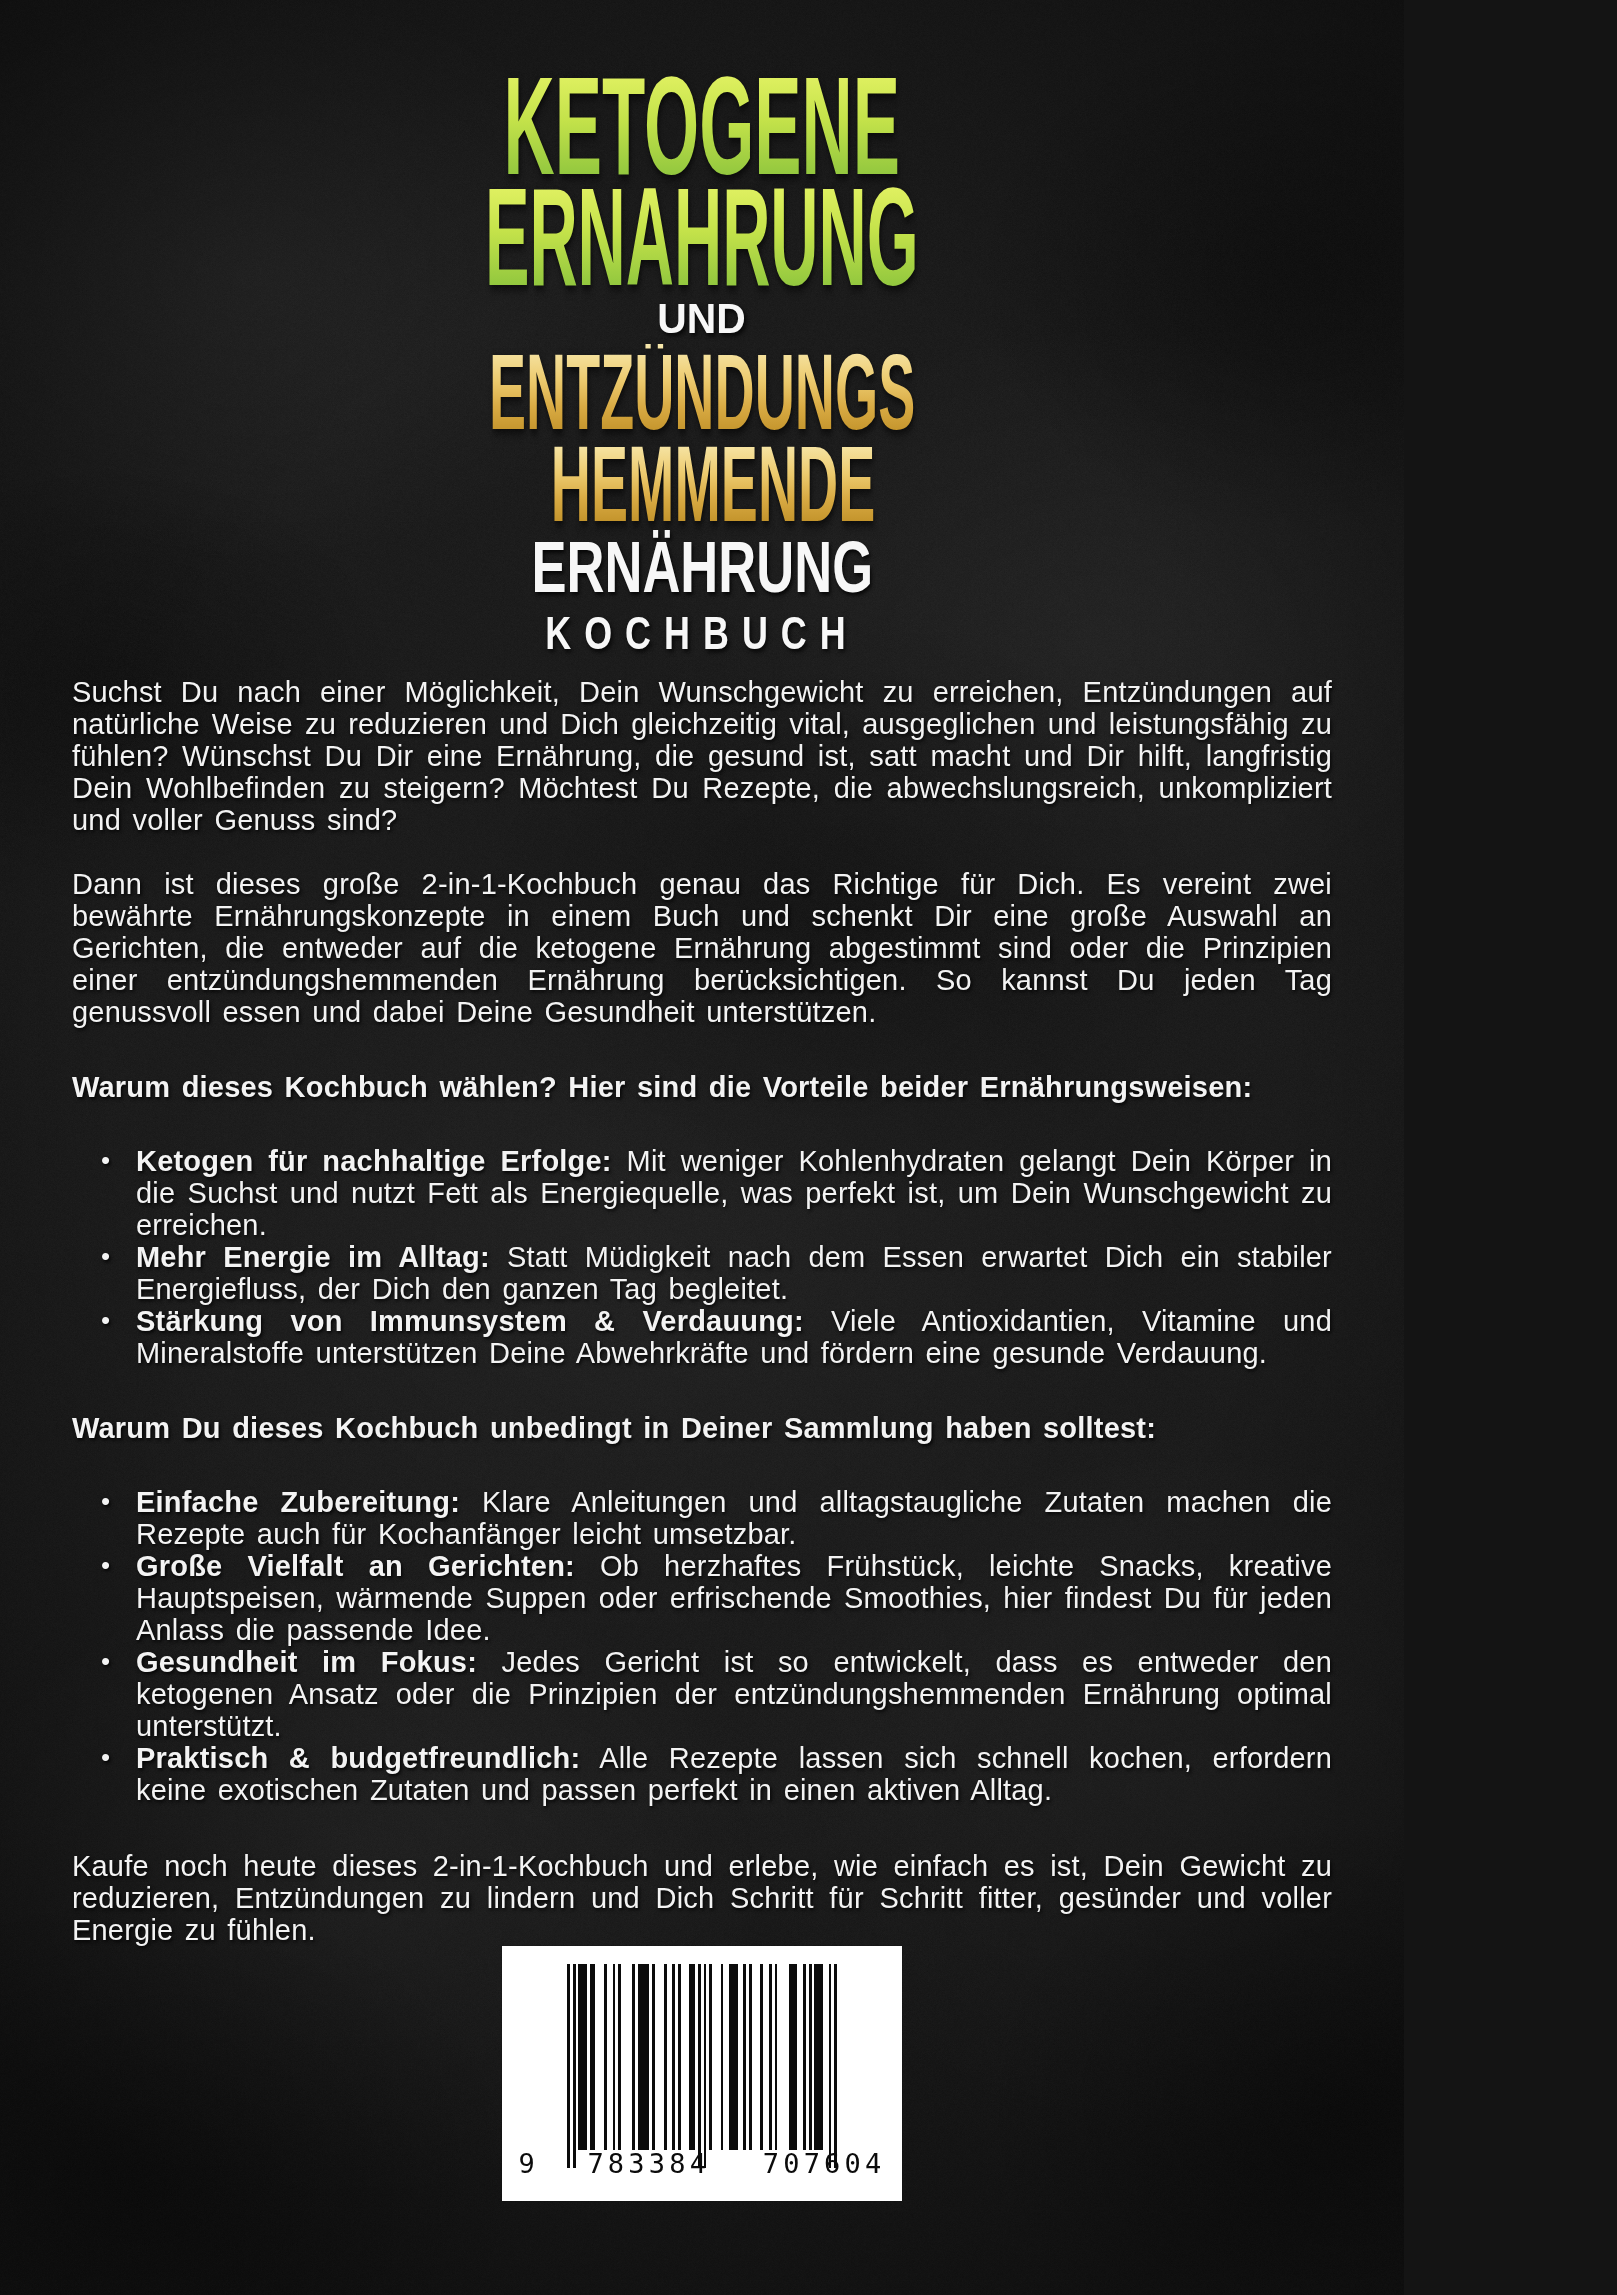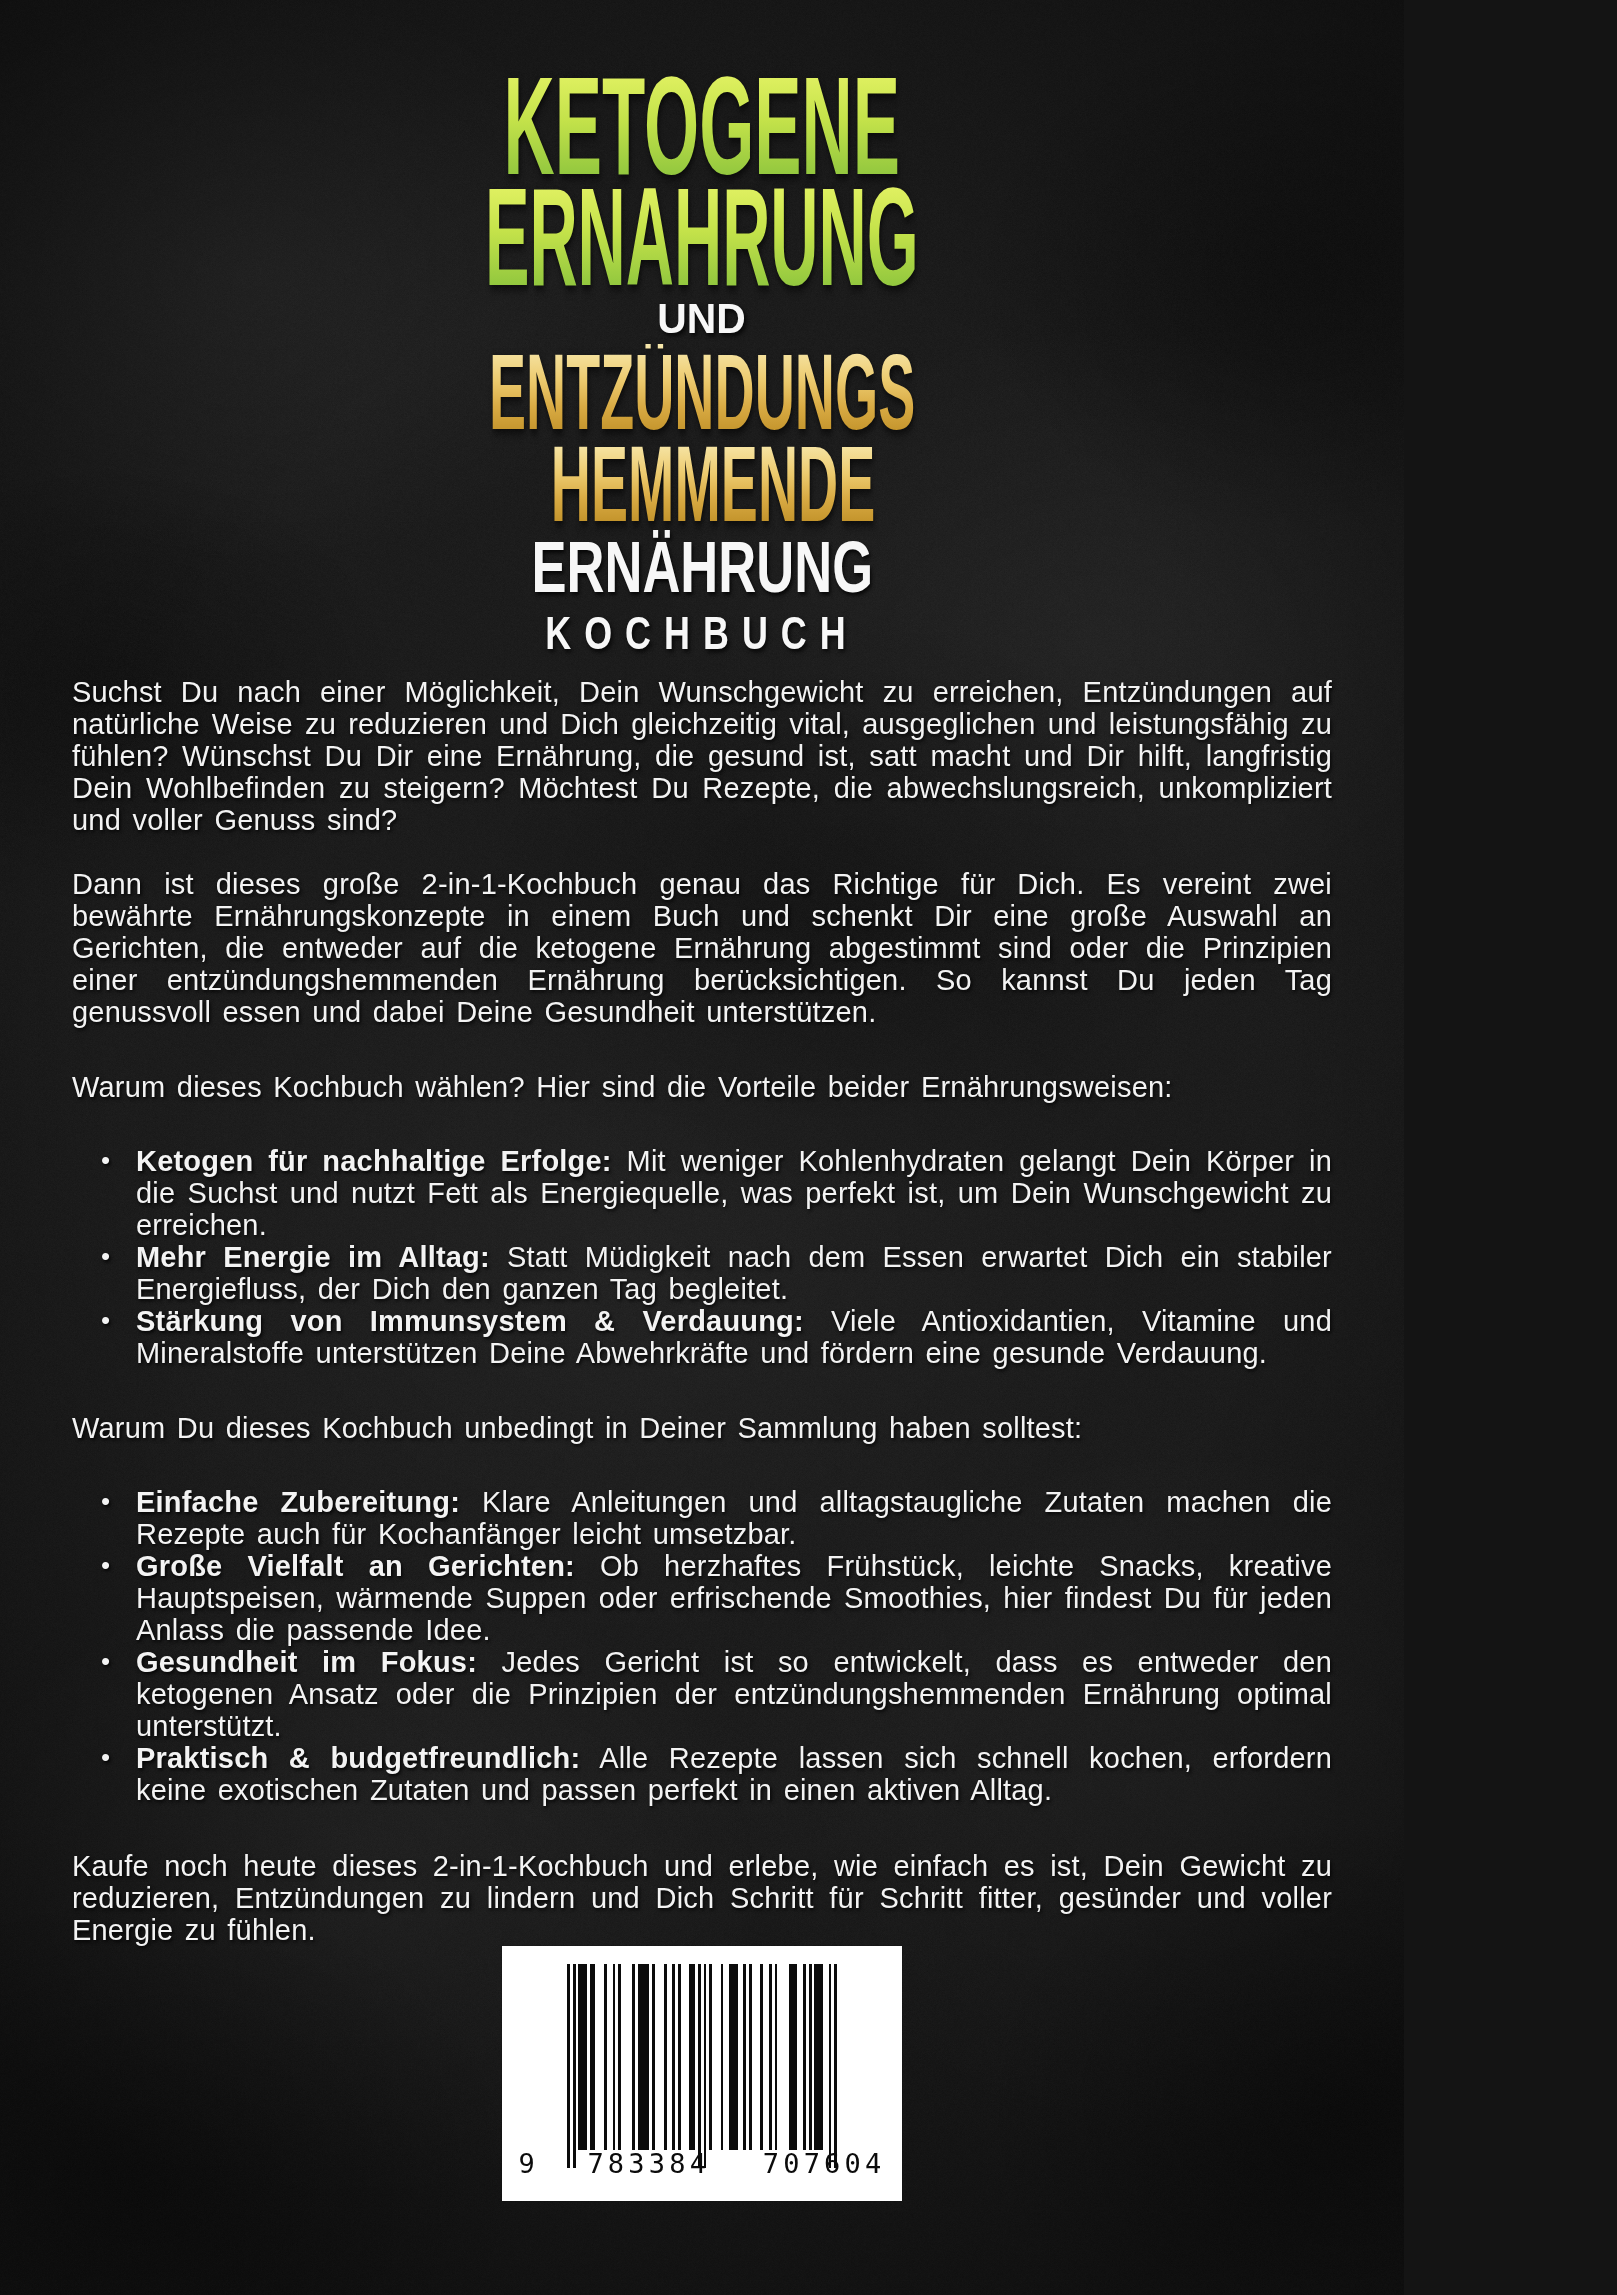--- a/index.html
+++ b/index.html
@@ -71,21 +71,21 @@
   .content {
     position: relative; z-index: 4;
     margin: 14px 72px 0 72px;
     font-size: 29px; line-height: 32px;
     letter-spacing: 0.2px; word-spacing: 3.2px;
     text-align: justify;
     text-shadow: 1.4px 2.3px 3.7px rgba(0,0,0,.9);
     color: #f3f3f3;
   }
   .intro { margin: 0 0 32px 0; }
-  .sec-head { font-size: 29px; line-height: 33px; font-weight: 400; margin: 43px 0 41px 0; text-align: left; }
+  .sec-head { font-size: 29px; line-height: 33px; font-weight: 700; margin: 43px 0 41px 0; text-align: left; }
   .bullets { list-style: none; margin: 0; padding: 0 0 0 64px; }
   .bullets li { position: relative; margin: 0; }
   .bullets li::before {
     content: "\2022";
     position: absolute; left: -35px; top: -0.9px;
     font-size: 26px; color: #f3f3f3;
   }
   .bullets b { font-weight: 700; }
   .closing { margin: 44px 0 0 0; }
 

